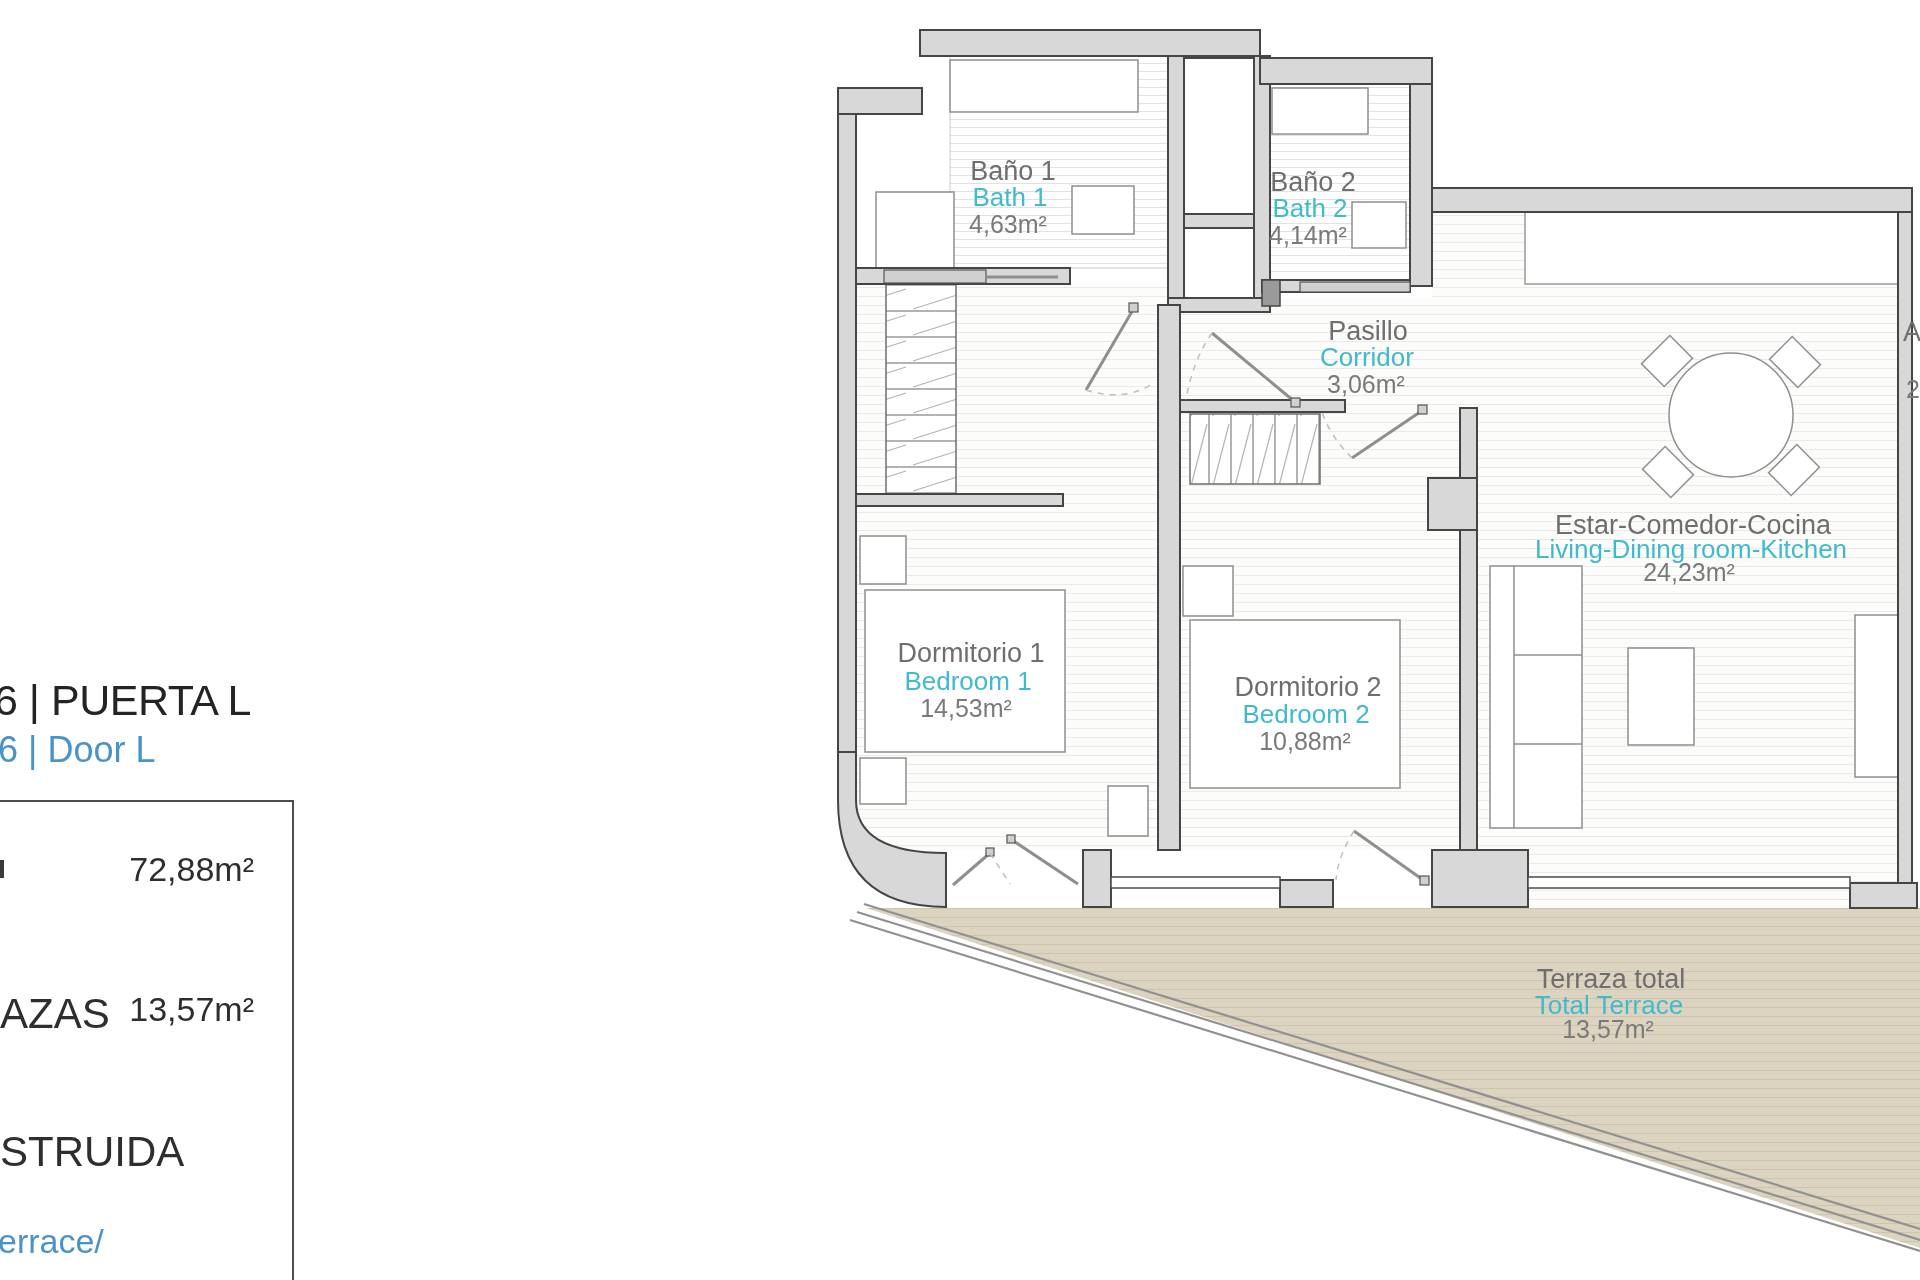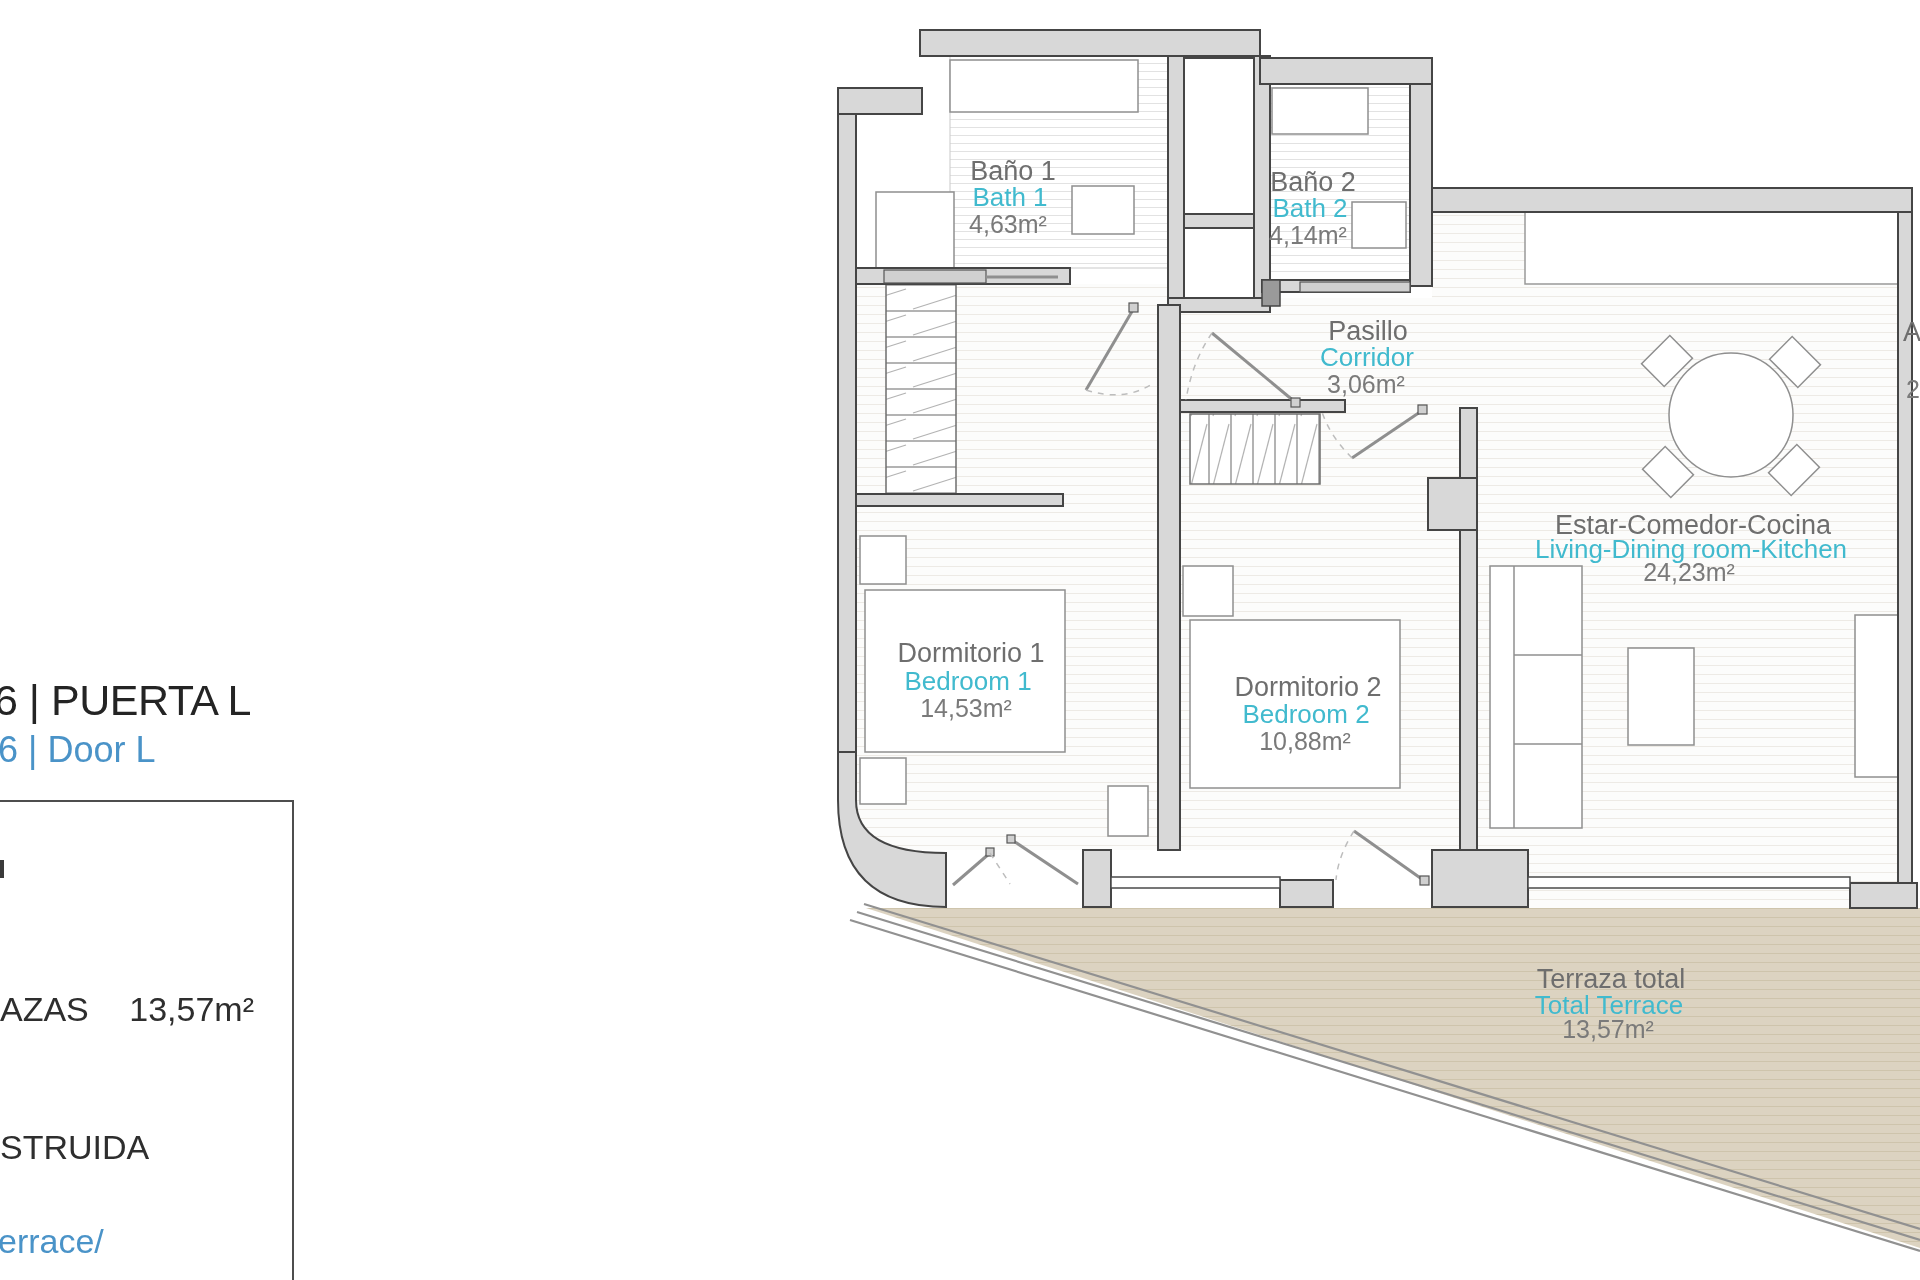--- a/index.html
+++ b/index.html
@@ -2,21 +2,21 @@
 <html><head>
 <meta charset="utf-8">
 <style>
   html,body{margin:0;padding:0;background:#ffffff;width:1920px;height:1280px;overflow:hidden;
     font-family:"Liberation Sans", sans-serif;}
   .stage{position:absolute;left:0;top:0;width:1920px;height:1061px;}
   
   .panel-title{position:absolute;left:-6px;top:676px;font-size:43px;letter-spacing:-0.5px;color:#242424;white-space:nowrap;}
   .panel-subtitle{position:absolute;left:-2px;top:729px;font-size:36px;color:#4a93c8;white-space:nowrap;}
   .summary-box{position:absolute;left:-24px;top:800px;width:314px;height:520px;border:2px solid #4d4d4d;background:#ffffff;}
-  .row-label{position:absolute;left:0;font-size:34px;color:#2e2e2e;white-space:nowrap;}
+  .row-label{position:absolute;left:0;font-size:42px;color:#2e2e2e;white-space:nowrap;}
   .row-value{position:absolute;left:0;width:254px;text-align:right;font-size:34px;color:#2e2e2e;white-space:nowrap;}
   .label-sliver{position:absolute;left:0;top:860px;width:4px;height:18px;background:#3a3a3a;}
   .panel-footer{position:absolute;left:-2px;top:1222px;font-size:34px;color:#4a93c8;white-space:nowrap;}
   
   .wall{fill:#d8d8d8;stroke:#454545;stroke-width:2;}
   .wall-dark{fill:#9a9a9a;stroke:#454545;stroke-width:1.5;}
   .shaft{fill:#ffffff;stroke:#454545;stroke-width:2;}
   .furn{fill:#ffffff;stroke:#8f8f8f;stroke-width:1.5;}
   .furnline{stroke:#8f8f8f;stroke-width:1.5;fill:none;}
   .win{fill:#ffffff;stroke:#4a4a4a;stroke-width:1.5;}
@@ -212,18 +212,19 @@
       </g>
     </g>
   </svg>
 
   <div class="panel-title">6 | PUERTA L</div>
   <div class="panel-subtitle">6 | Door L</div>
 
   <div class="summary-box"></div>
   <div class="label-sliver"></div>
 
+  <div class="row-value" style="top:850px;">72,88m²</div>
   <div class="row-label" style="top:990px;">AZAS</div>
   <div class="row-value" style="top:990px;">13,57m²</div>
   <div class="row-label" style="top:1128px;">STRUIDA</div>
 
   <div class="panel-footer">errace/</div>
 </div>
 
 </body></html>

